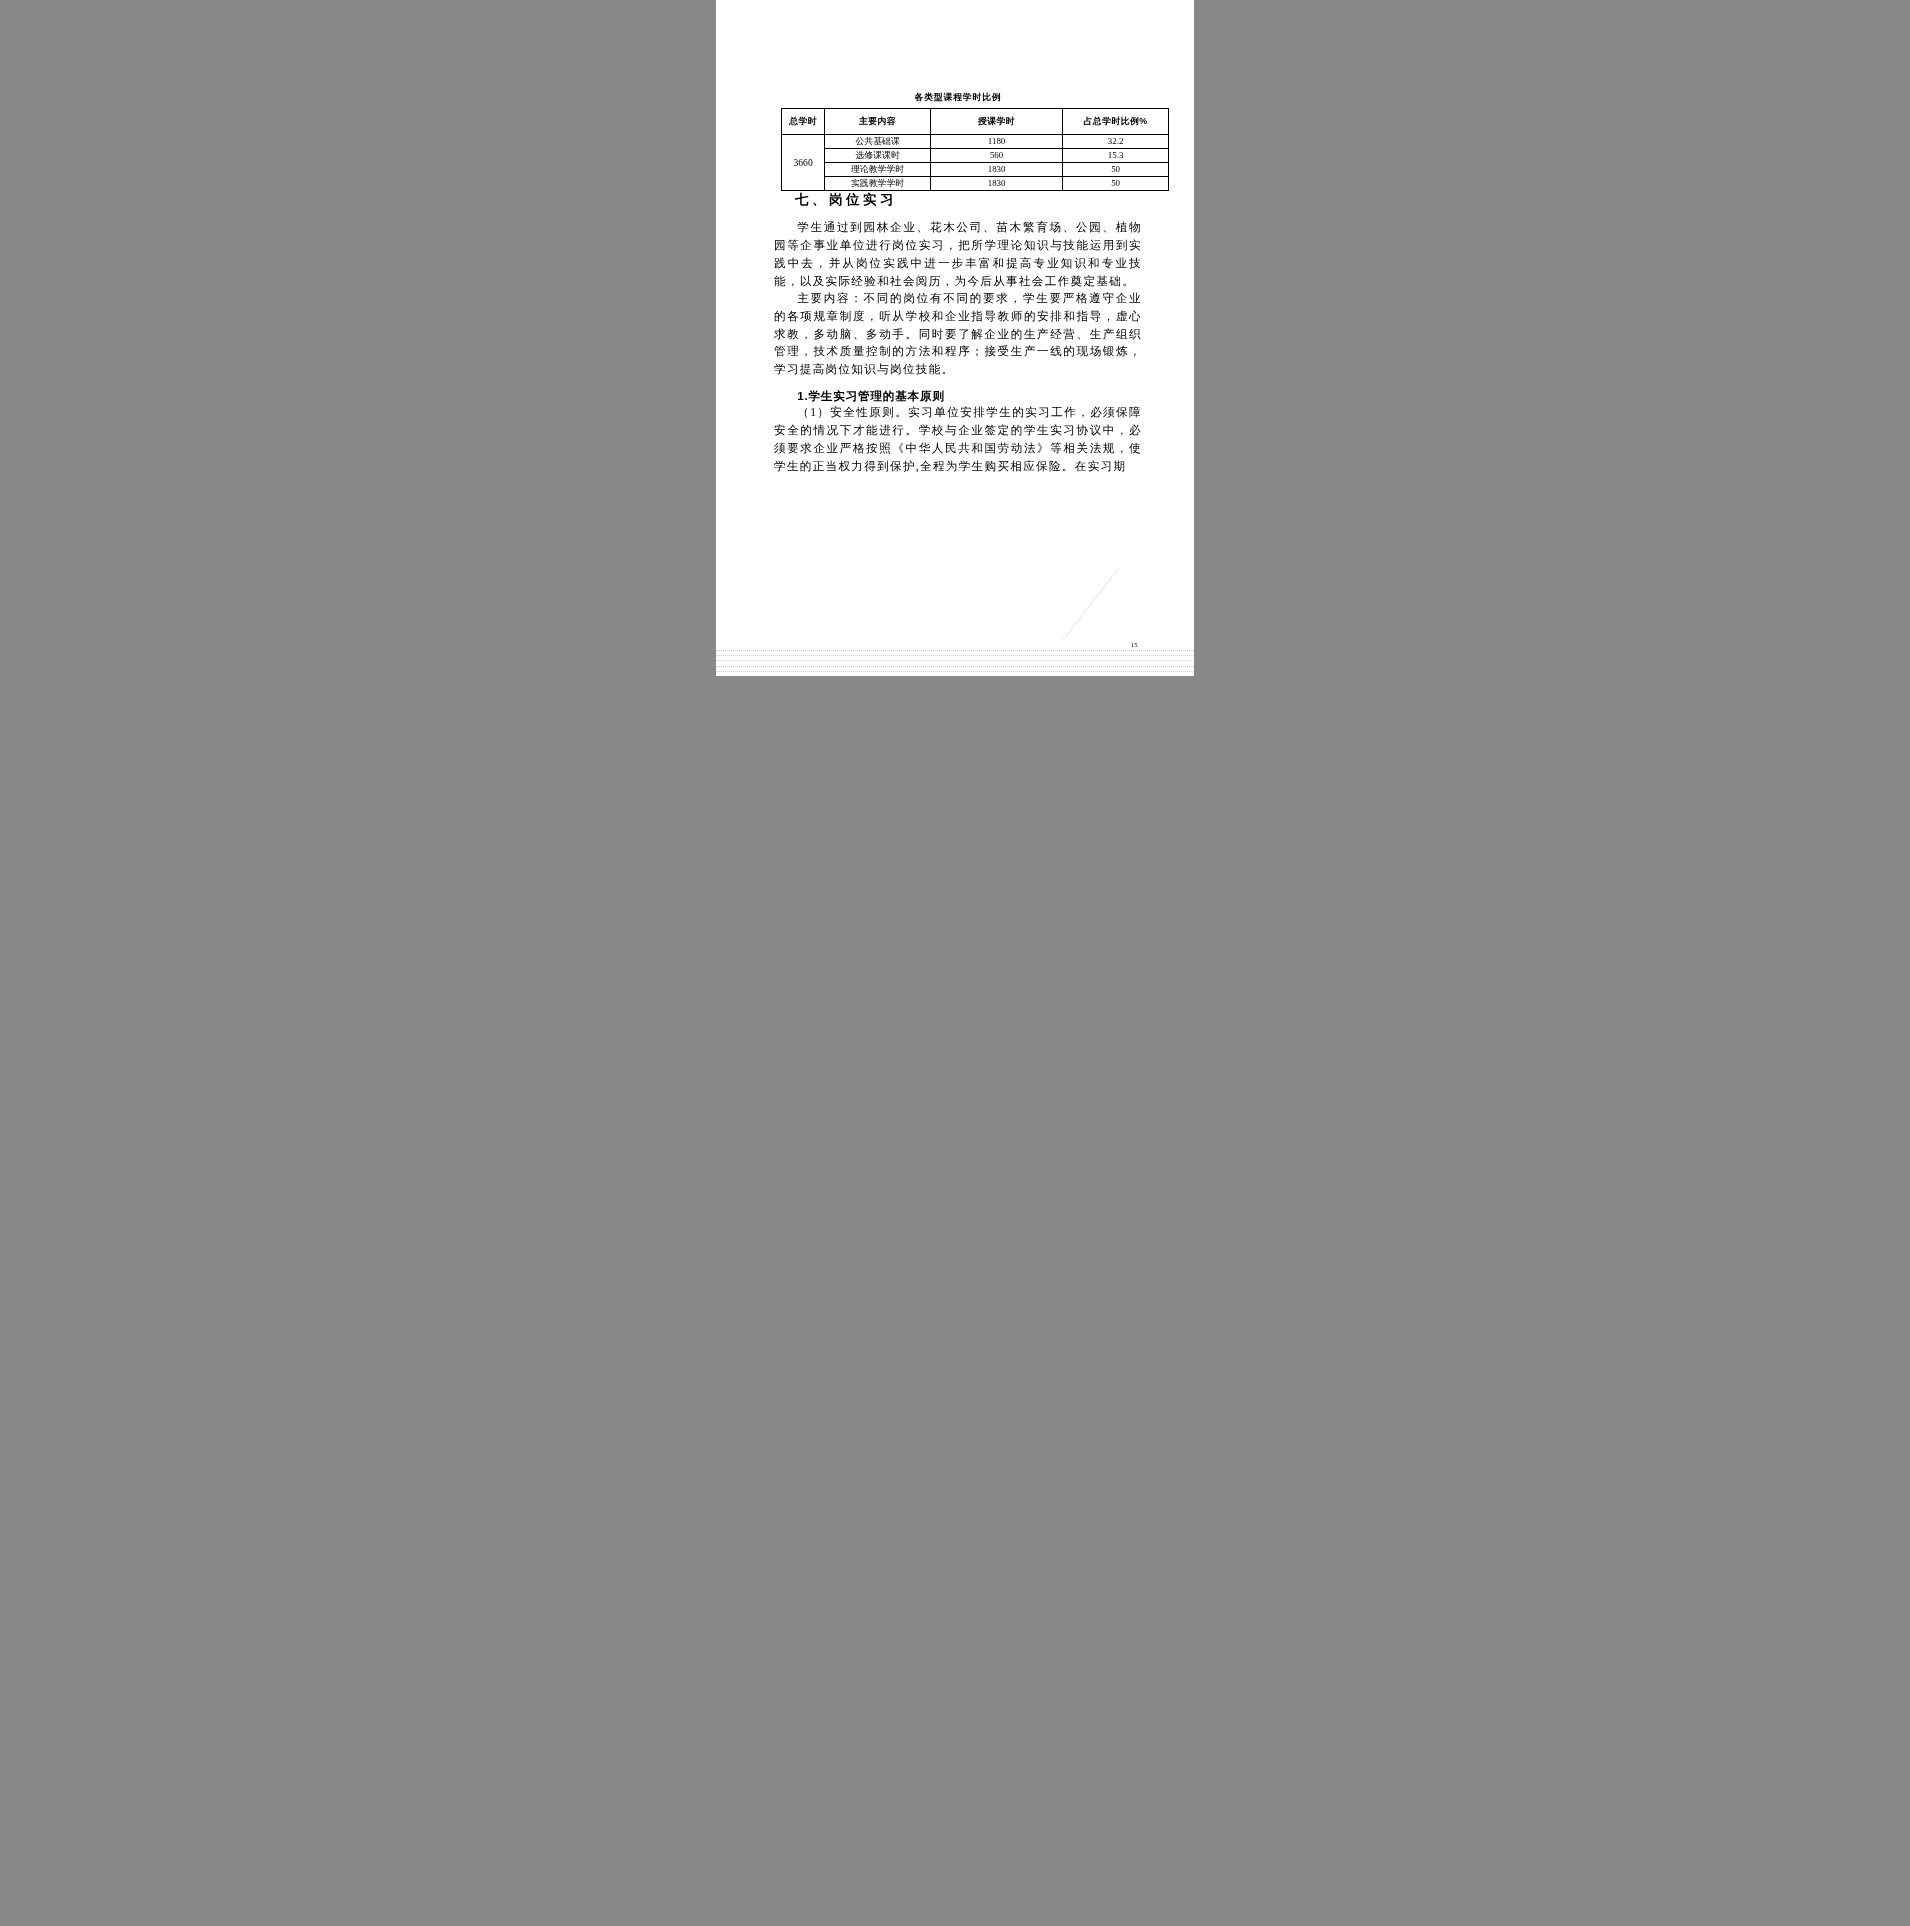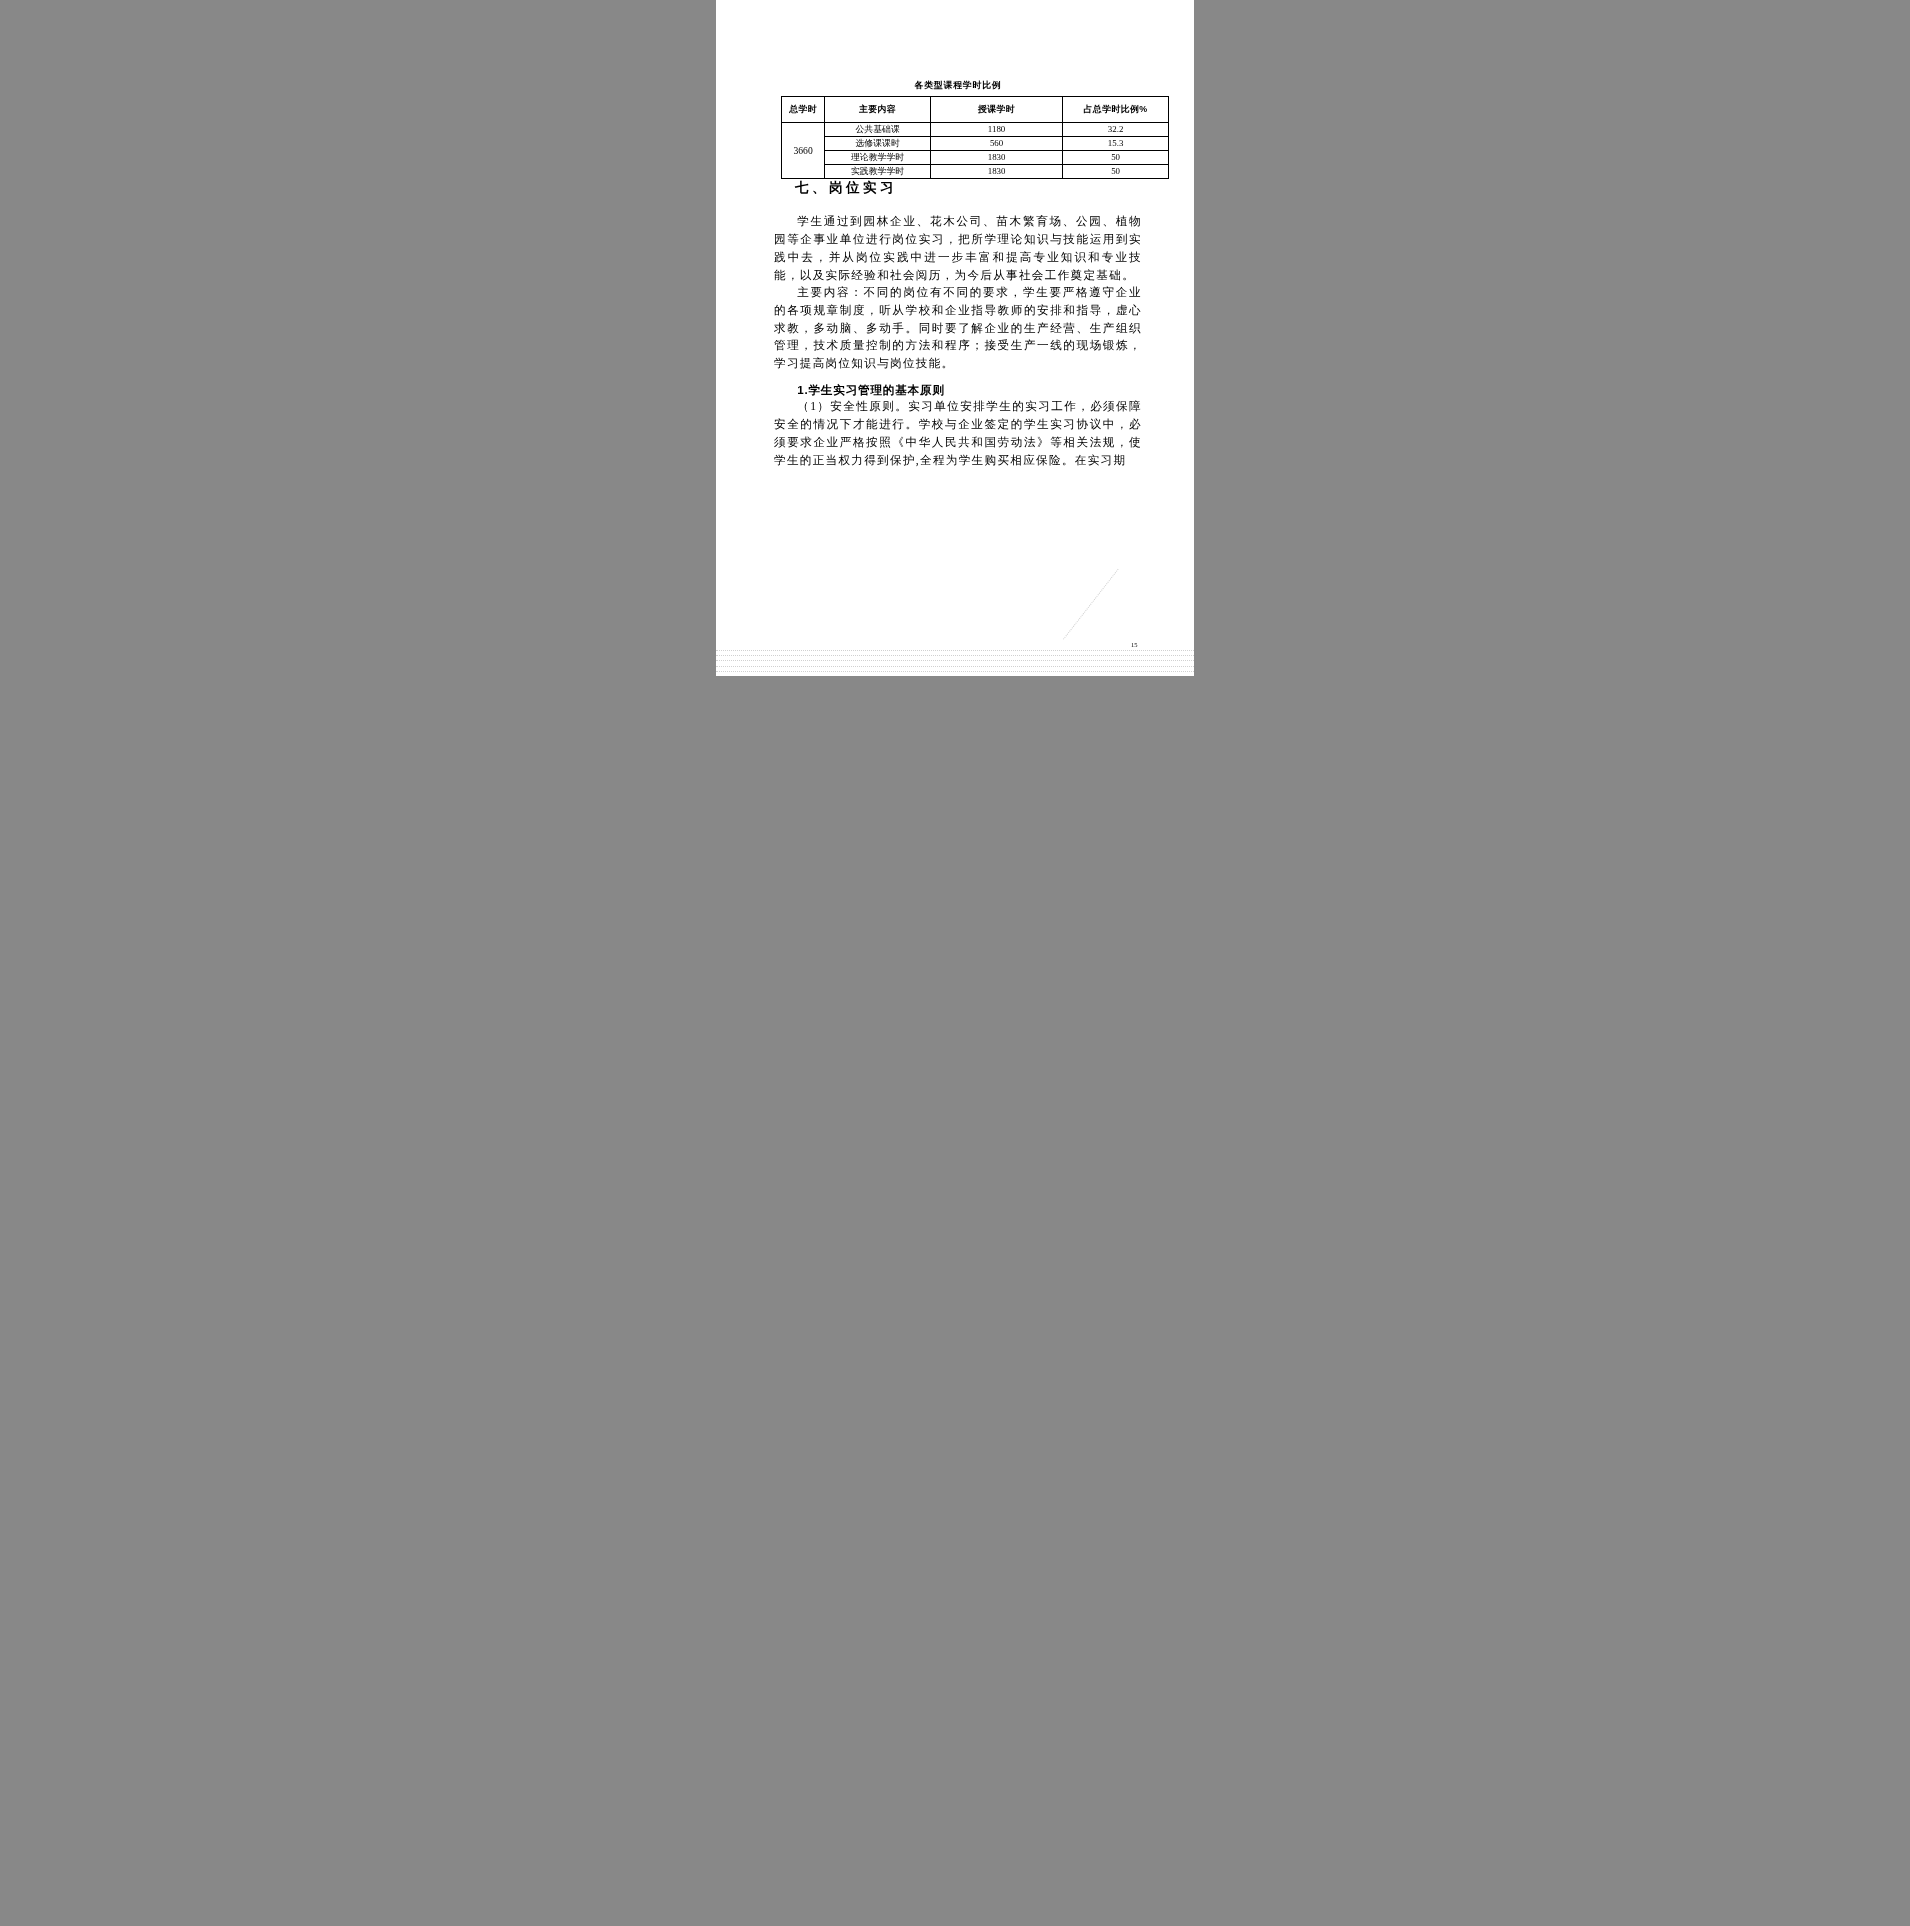--- a/index.html
+++ b/index.html
@@ -13,21 +13,21 @@
     width: 478px;
     height: 676px;
     margin: 0 auto;
     background: #ffffff;
     color: #000;
     overflow: hidden;
   }
   .content {
     position: absolute;
     left: 58px;
-    top: 0;
+    top: 12px;
     width: 368px;
   }
   .doc-title {
     margin-top: 79px;
     text-align: center;
     font-family: "Liberation Sans", "DejaVu Sans", sans-serif;
     font-weight: bold;
     font-size: 8.9px;
     letter-spacing: 0.8px;
   }
@@ -78,21 +78,21 @@
     line-height: 1.3;
   }
   .para {
     margin: 0;
     font-size: 11.6px;
     line-height: 17.7px;
     letter-spacing: 1.3px;
     text-indent: 2em;
     text-align: justify;
   }
-  .para.first { margin-top: 17px; }
+  .para.first { margin-top: 11px; }
   .sub-heading {
     margin-top: 8px;
     font-family: Liberation Sans, sans-serif;
     font-weight: bold;
     font-size: 11.6px;
     letter-spacing: 0.8px;
     text-indent: 2em;
     line-height: 17.7px;
   }
   .page-number {

